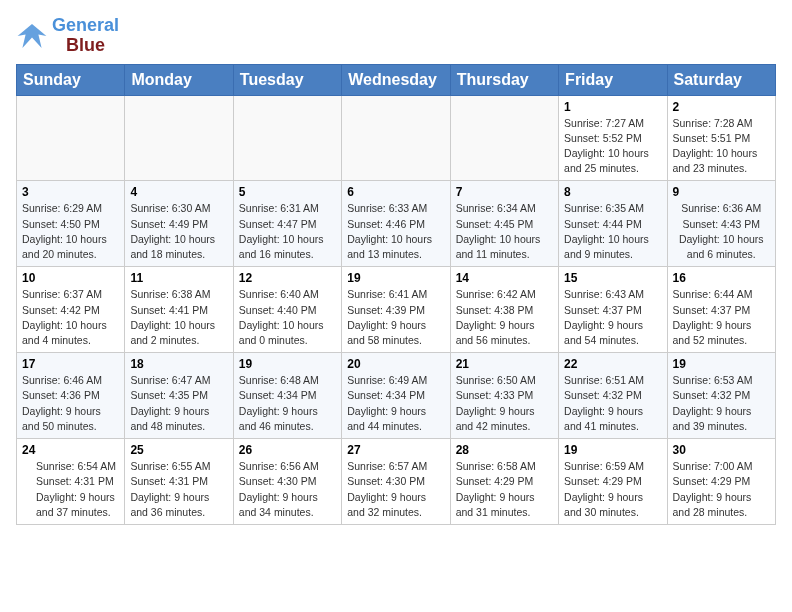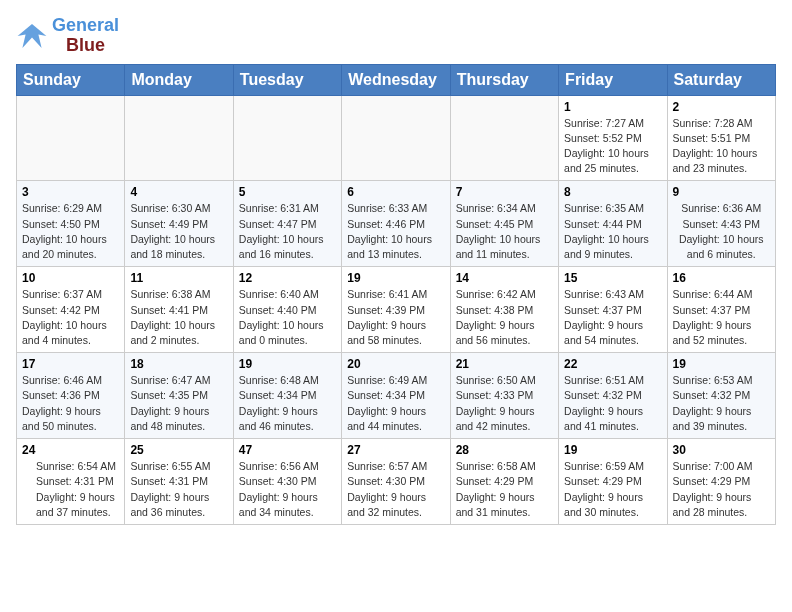--- a/index.html
+++ b/index.html
@@ -281,21 +281,21 @@
 Sunset: 4:31 PM
 Daylight: 9 hours and 37 minutes.</div>
         </td>
         <td>
           <span class="day-num">25</span>
           <div class="day-info" style="white-space: pre-line;">Sunrise: 6:55 AM
 Sunset: 4:31 PM
 Daylight: 9 hours and 36 minutes.</div>
         </td>
         <td>
-          <span class="day-num">47</span>
+          <span class="day-num">26</span>
           <div class="day-info" style="white-space: pre-line;">Sunrise: 6:56 AM
 Sunset: 4:30 PM
 Daylight: 9 hours and 34 minutes.</div>
         </td>
         <td>
           <span class="day-num">27</span>
           <div class="day-info" style="white-space: pre-line;">Sunrise: 6:57 AM
 Sunset: 4:30 PM
 Daylight: 9 hours and 32 minutes.</div>
         </td>

